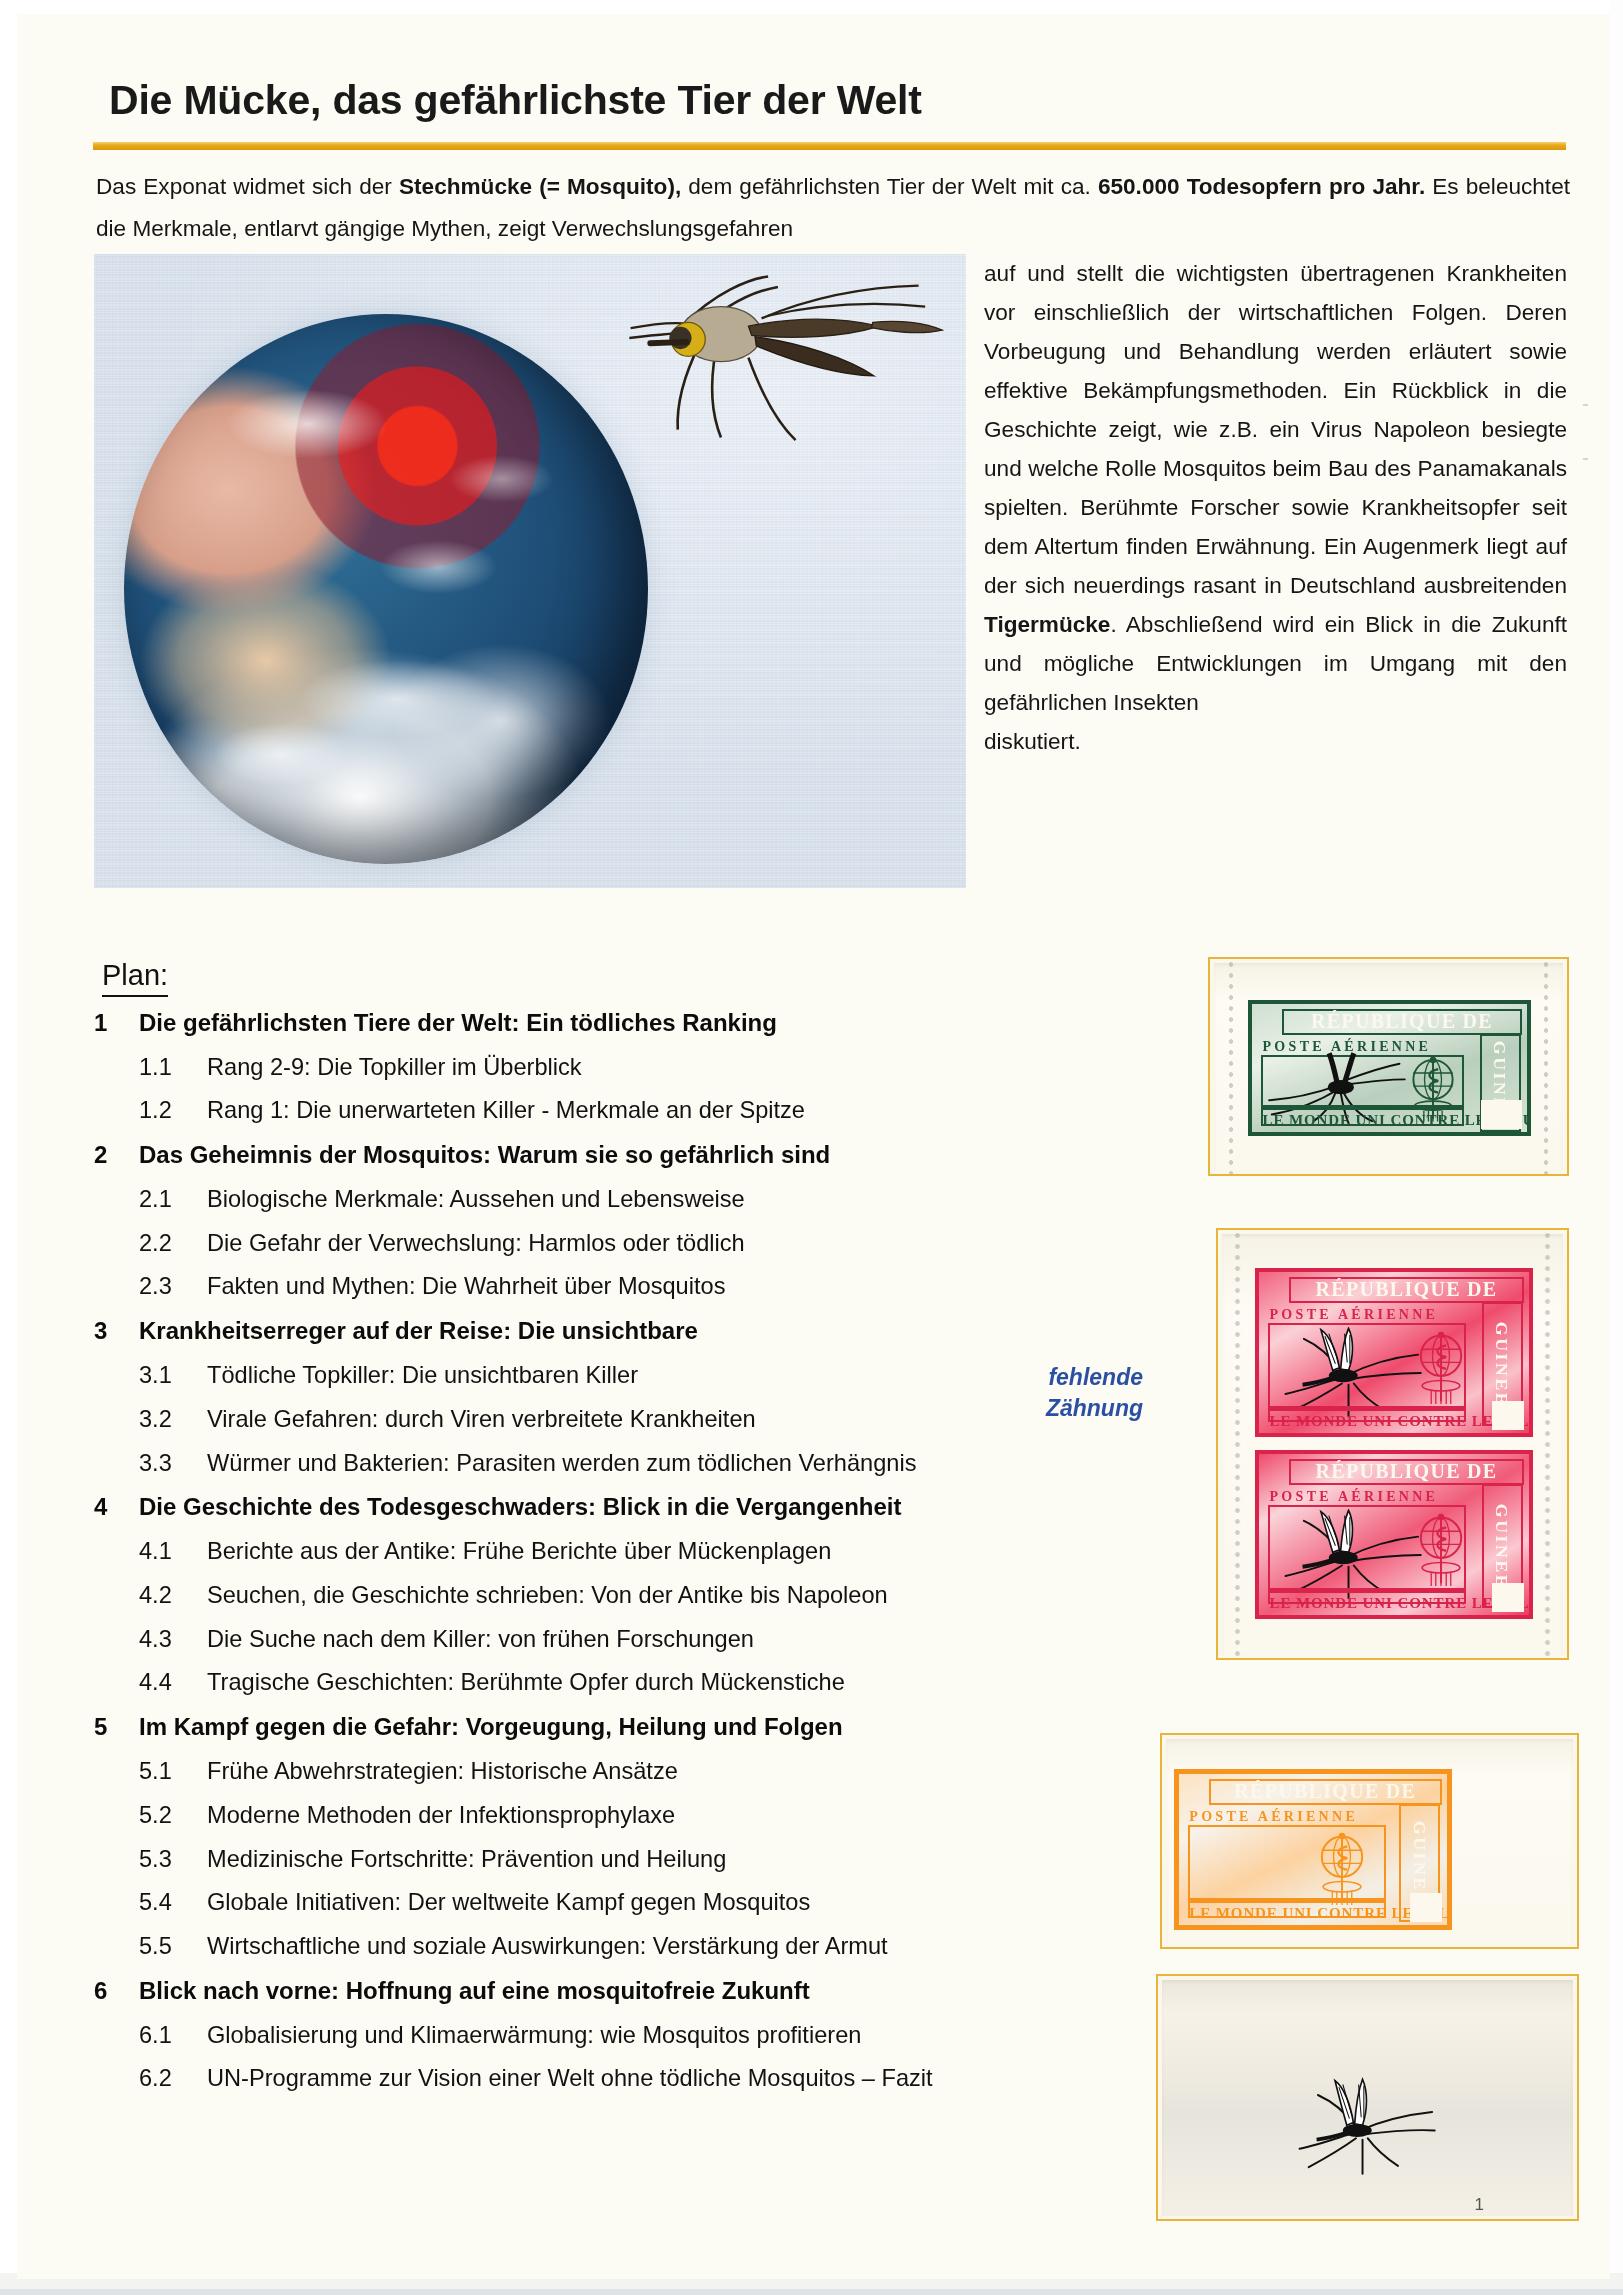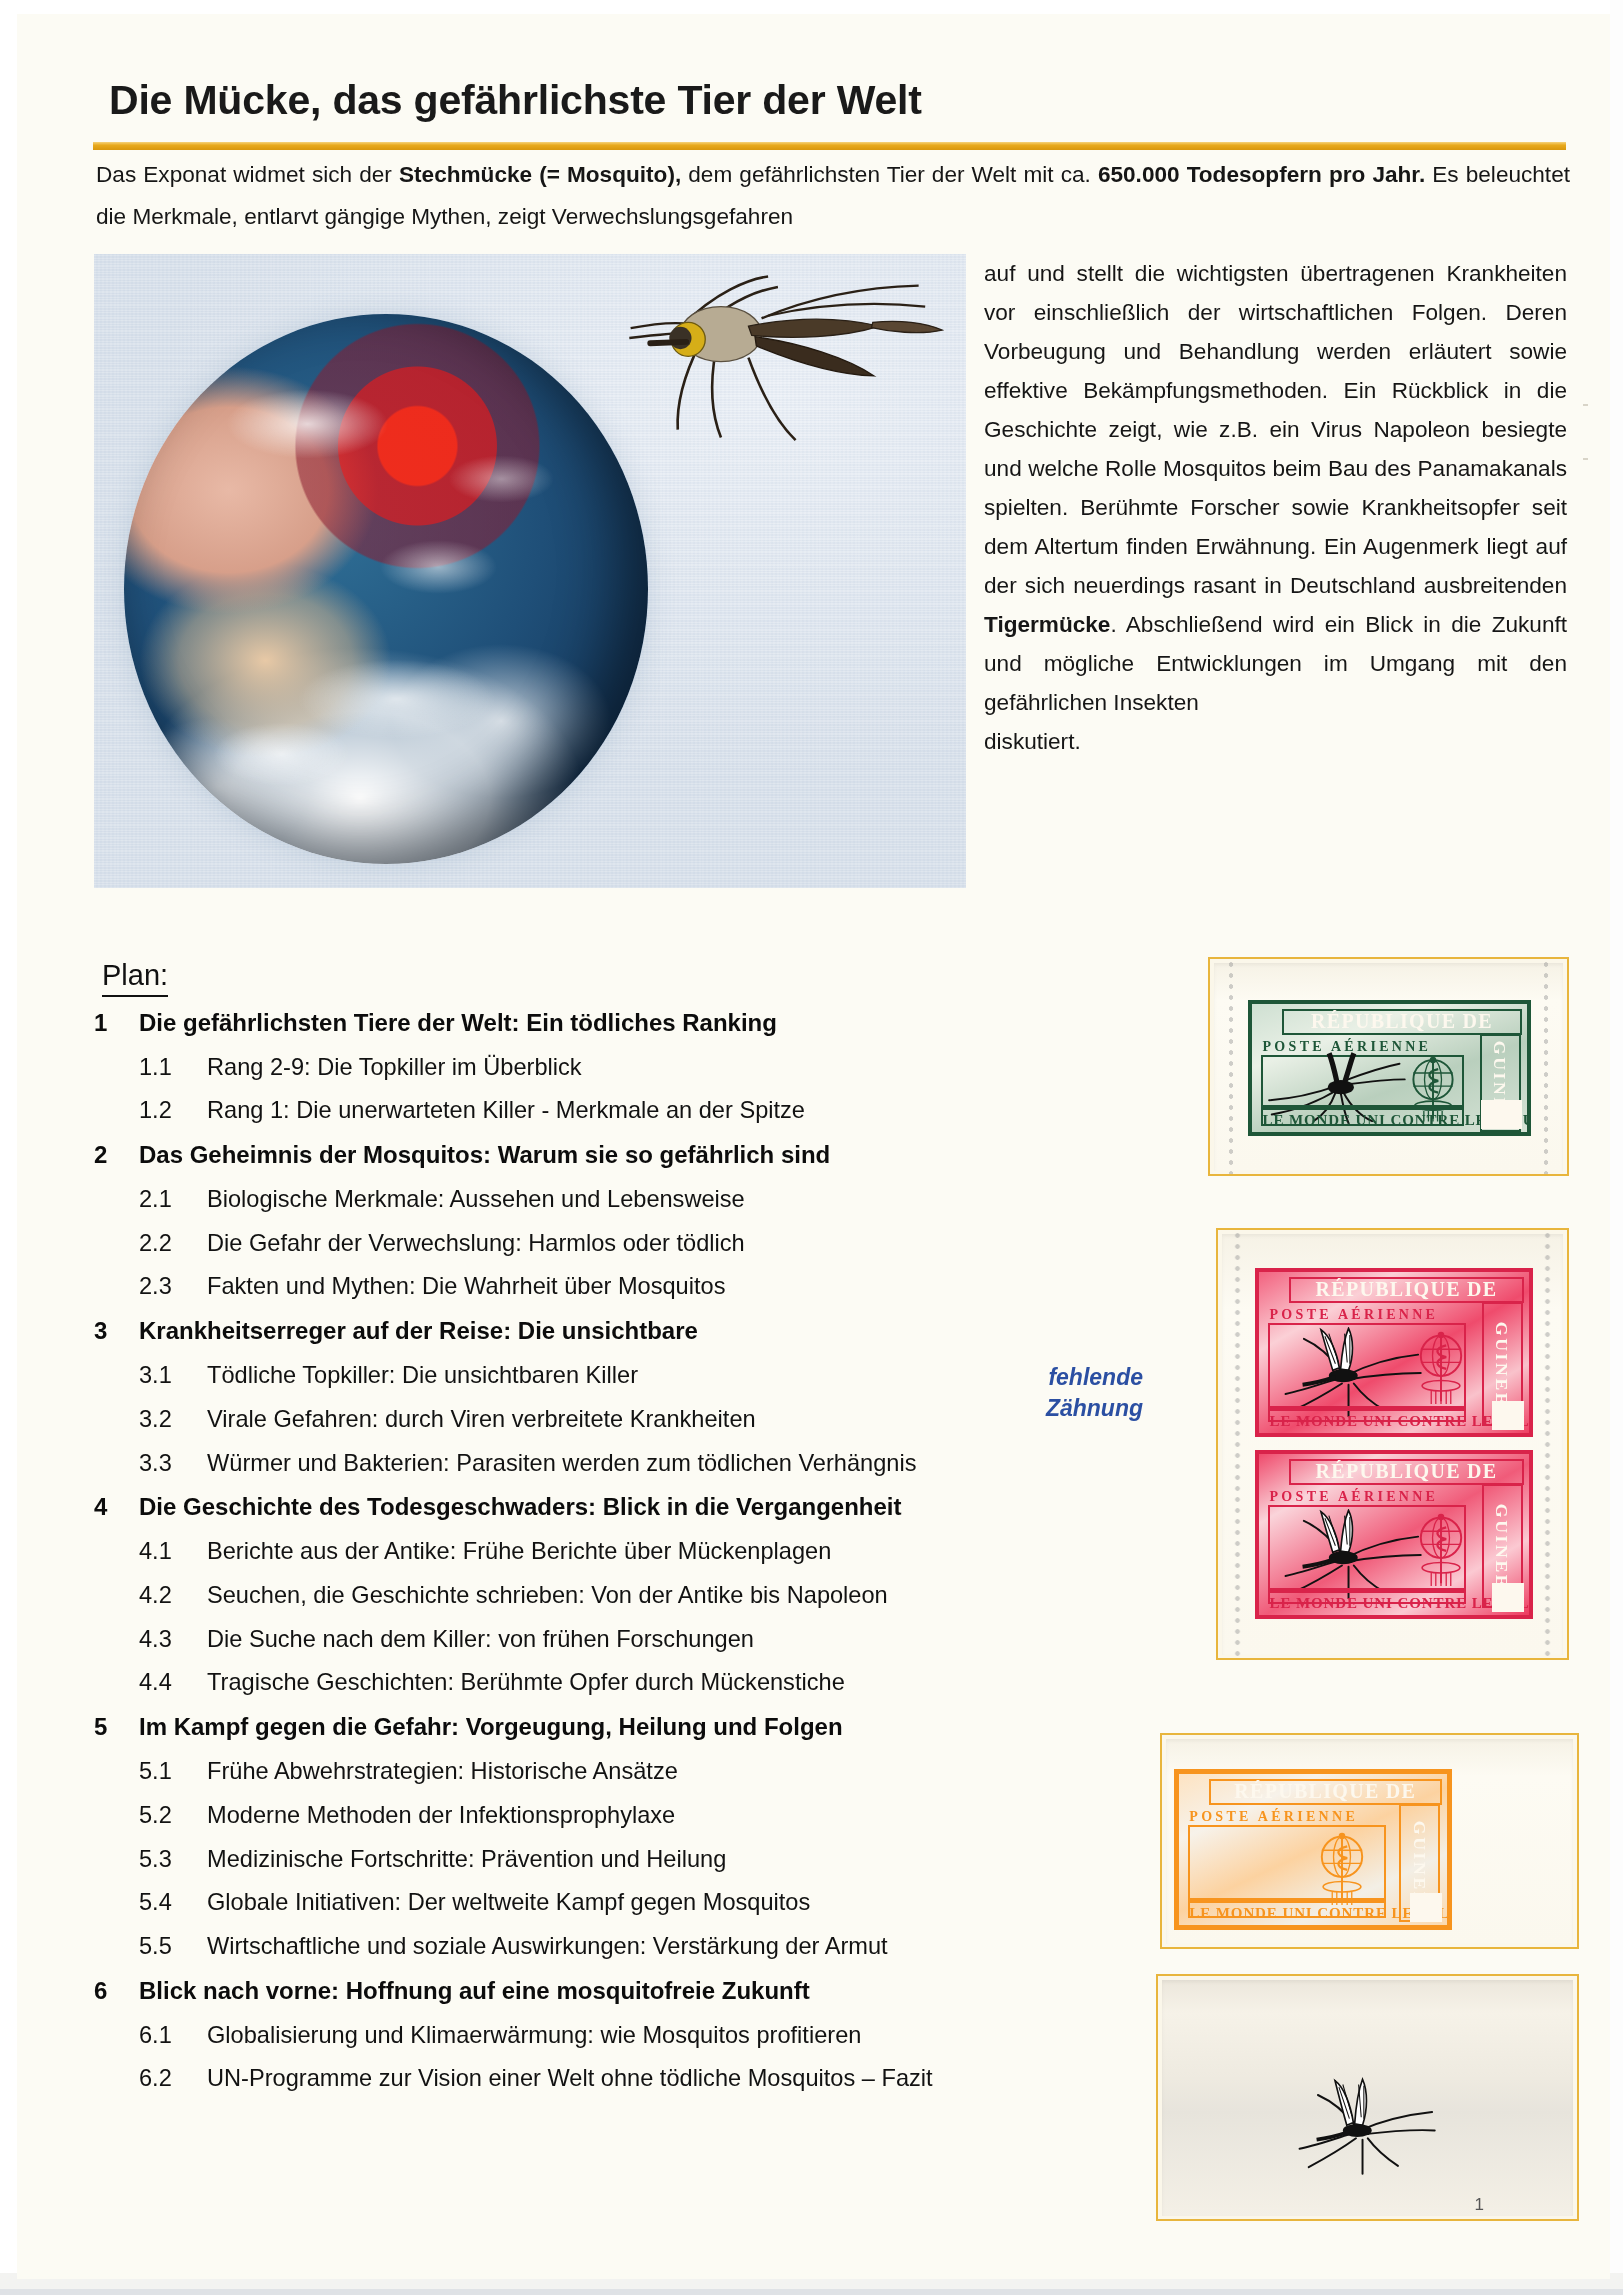--- a/index.html
+++ b/index.html
@@ -36,21 +36,21 @@
     white-space:nowrap;
   }
   .rule{
     position:absolute;left:76px;top:128px;
     width:1473px;height:7.2px;
     background:linear-gradient(to bottom,#f6d27a 0%,#e8a91c 40%,#d9970d 100%);
   }
 
   
   .intro-top{
-    position:absolute;left:79px;top:140px;
+    position:absolute;left:79px;top:152px;
     width:1474px;
     font-size:22.6px;line-height:42px;color:#161616;
     text-align:justify;
     text-justify:inter-word;
   }
   .intro-top b{font-weight:bold;}
   .intro-right{
     position:absolute;left:967px;top:240px;
     width:583px;
     font-size:22.6px;line-height:39px;color:#161616;

